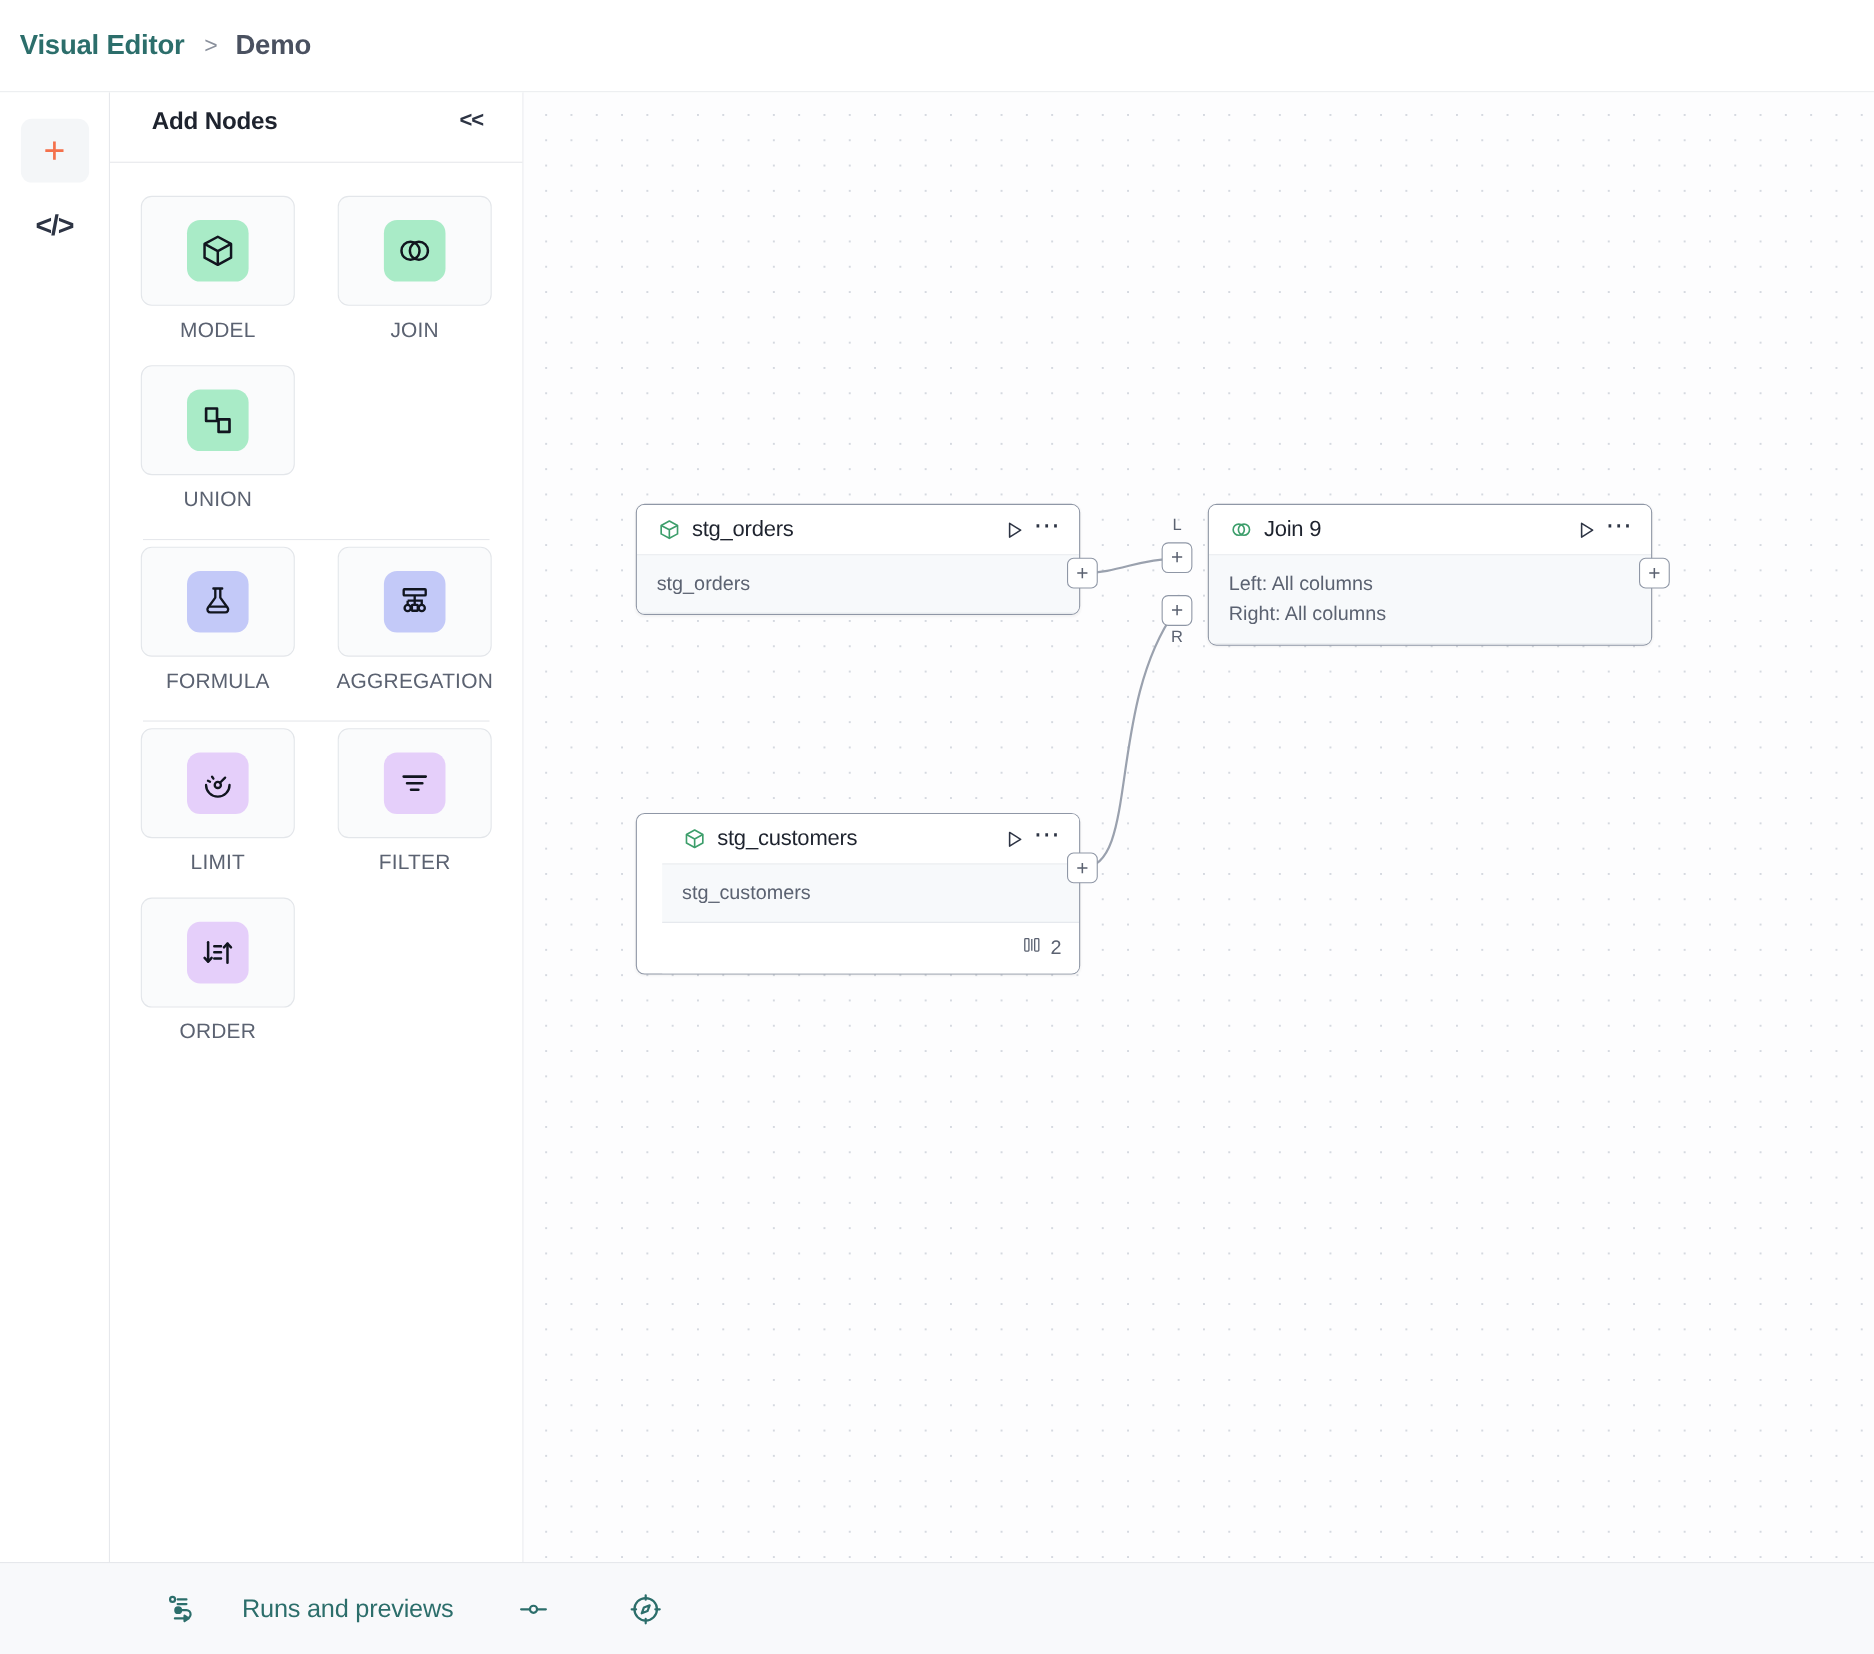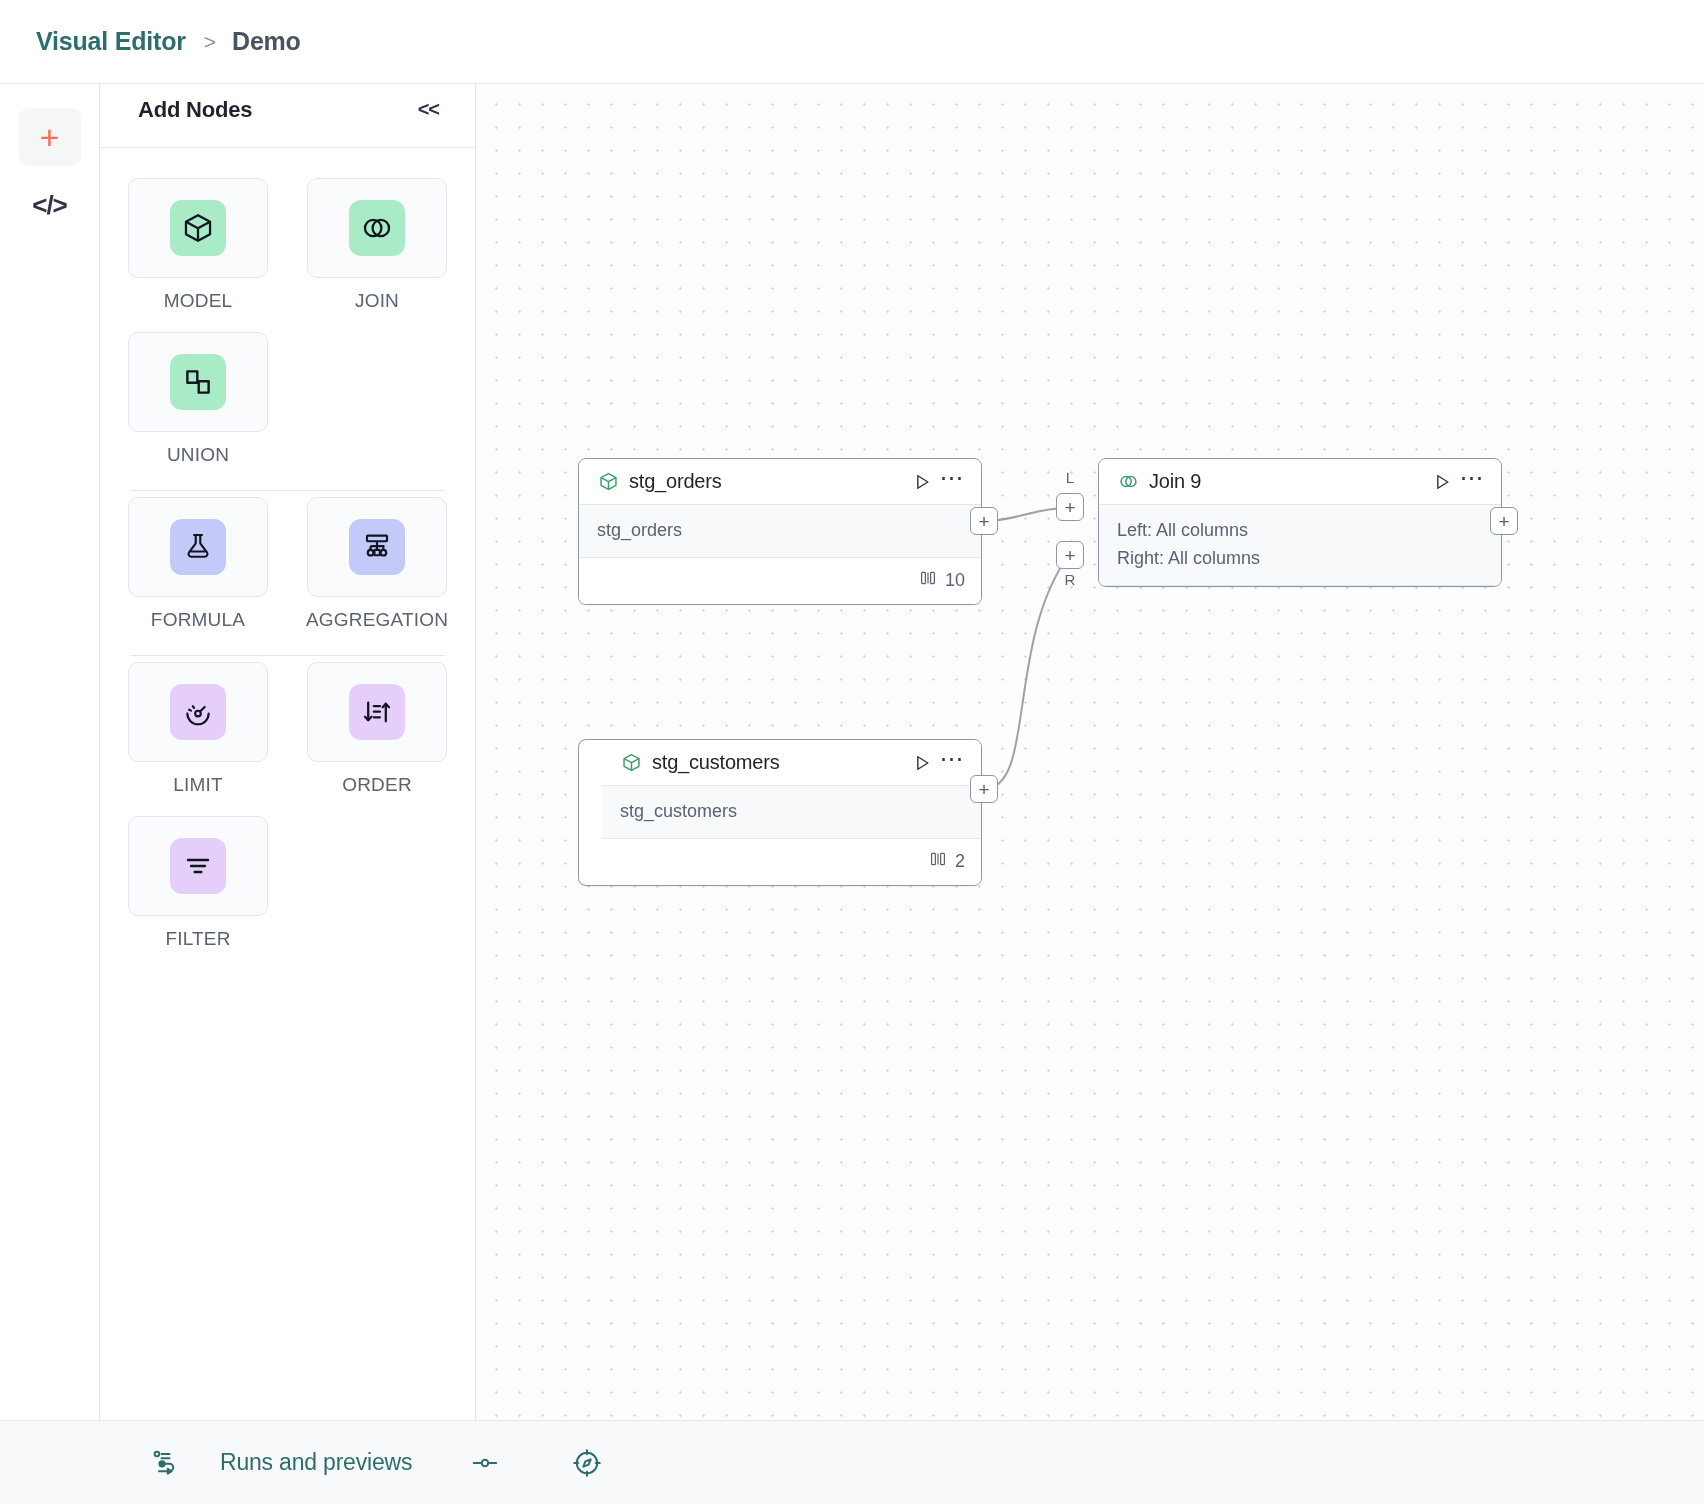--- a/index.html
+++ b/index.html
@@ -17,21 +17,21 @@
     background: #ffffff;
     overflow: hidden;
   }
 
   
   .header {
     height: 84px;
     flex: 0 0 84px;
     display: flex;
     align-items: center;
-    padding-left: 36px;
+    padding-left: 18px;
     background: #ffffff;
     border-bottom: 1px solid #e6e8ec;
   }
   .crumb-editor {
     font-size: 25px;
     font-weight: bold;
     color: #2c6e6b;
     letter-spacing: -0.2px;
   }
   .crumb-sep {
@@ -405,41 +405,41 @@
                   <path d="M8.1 7.6l.9 1.3M5.3 10.3l1.4.7"></path>
                 </svg>
               </div>
             </div>
             <div class="node-label">LIMIT</div>
           </div>
 
           <div class="node-item">
             <div class="node-tile">
               <div class="node-swatch sw-purple">
+                <svg width="32" height="32" viewBox="0 0 24 24" fill="none" stroke="#11151f" stroke-width="1.8" stroke-linecap="round">
+                  <path d="M4.5 7.5h15M6.8 12h10.4M9.5 16.5h5"></path>
+                </svg>
+              </div>
+            </div>
+            <div class="node-label">FILTER</div>
+          </div>
+
+          <div class="node-item">
+            <div class="node-tile">
+              <div class="node-swatch sw-purple">
                 <svg width="32" height="32" viewBox="0 0 24 24" fill="none" stroke="#11151f" stroke-width="1.7" stroke-linecap="round" stroke-linejoin="round">
                   <path d="M5.4 5v13"></path>
                     <path d="M3 15.6 5.4 18.2 7.8 15.6"></path>
                   <path d="M18.6 19V6"></path>
                     <path d="M16.2 8.4 18.6 5.8 21 8.4"></path>
                   <path d="M9.6 7.6h4.6M9.6 11.8h4.6M9.6 16h4.6"></path>
                 </svg>
               </div>
             </div>
             <div class="node-label">ORDER</div>
-          </div>
-
-          <div class="node-item">
-            <div class="node-tile">
-              <div class="node-swatch sw-purple">
-                <svg width="32" height="32" viewBox="0 0 24 24" fill="none" stroke="#11151f" stroke-width="1.8" stroke-linecap="round">
-                  <path d="M4.5 7.5h15M6.8 12h10.4M9.5 16.5h5"></path>
-                </svg>
-              </div>
-            </div>
-            <div class="node-label">FILTER</div>
           </div>
         </div>
 
       </div>
     </div>
 
     <div class="canvas">
 
       <svg class="edges" width="1228" height="1336" viewBox="0 0 1228 1336">
         <path d="M 508 437 C 540 437, 560 424, 590 424" fill="none" stroke="#9aa1ae" stroke-width="2"></path>
@@ -457,32 +457,20 @@
           <span class="fnode-title">stg_orders</span>
           <span class="fnode-run">
             <svg width="20" height="20" viewBox="0 0 24 24" fill="none" stroke="#2d3444" stroke-width="1.7" stroke-linejoin="round">
               <path d="M7 4.5 19 12 7 19.5z"></path>
             </svg>
           </span>
           <span class="fnode-more">⋯</span>
         </div>
         <div class="fnode-body">
           <div class="fnode-row">stg_orders</div>
-        </div>
-        <div class="fnode-foot">
-          <span class="cols-badge">
-            <span>
-              <svg width="18" height="18" viewBox="0 0 24 24" fill="none" stroke="#5b6271" stroke-width="1.6">
-                <rect x="3.5" y="4.5" width="5" height="15" rx="1"></rect>
-                <rect x="15.5" y="4.5" width="5" height="15" rx="1"></rect>
-                <path d="M12 4.8v14.4"></path>
-              </svg>
-            </span>
-            <span>10</span>
-          </span>
         </div>
       </div>
 
       <div class="port" style="left:494px; top:423px;">+</div>
 
       <div class="port-tag" style="left:580px; top:385px;">L</div>
       <div class="port" style="left:580px; top:409px;">+</div>
       <div class="port" style="left:580px; top:457px;">+</div>
       <div class="port-tag" style="left:580px; top:487px;">R</div>
 

